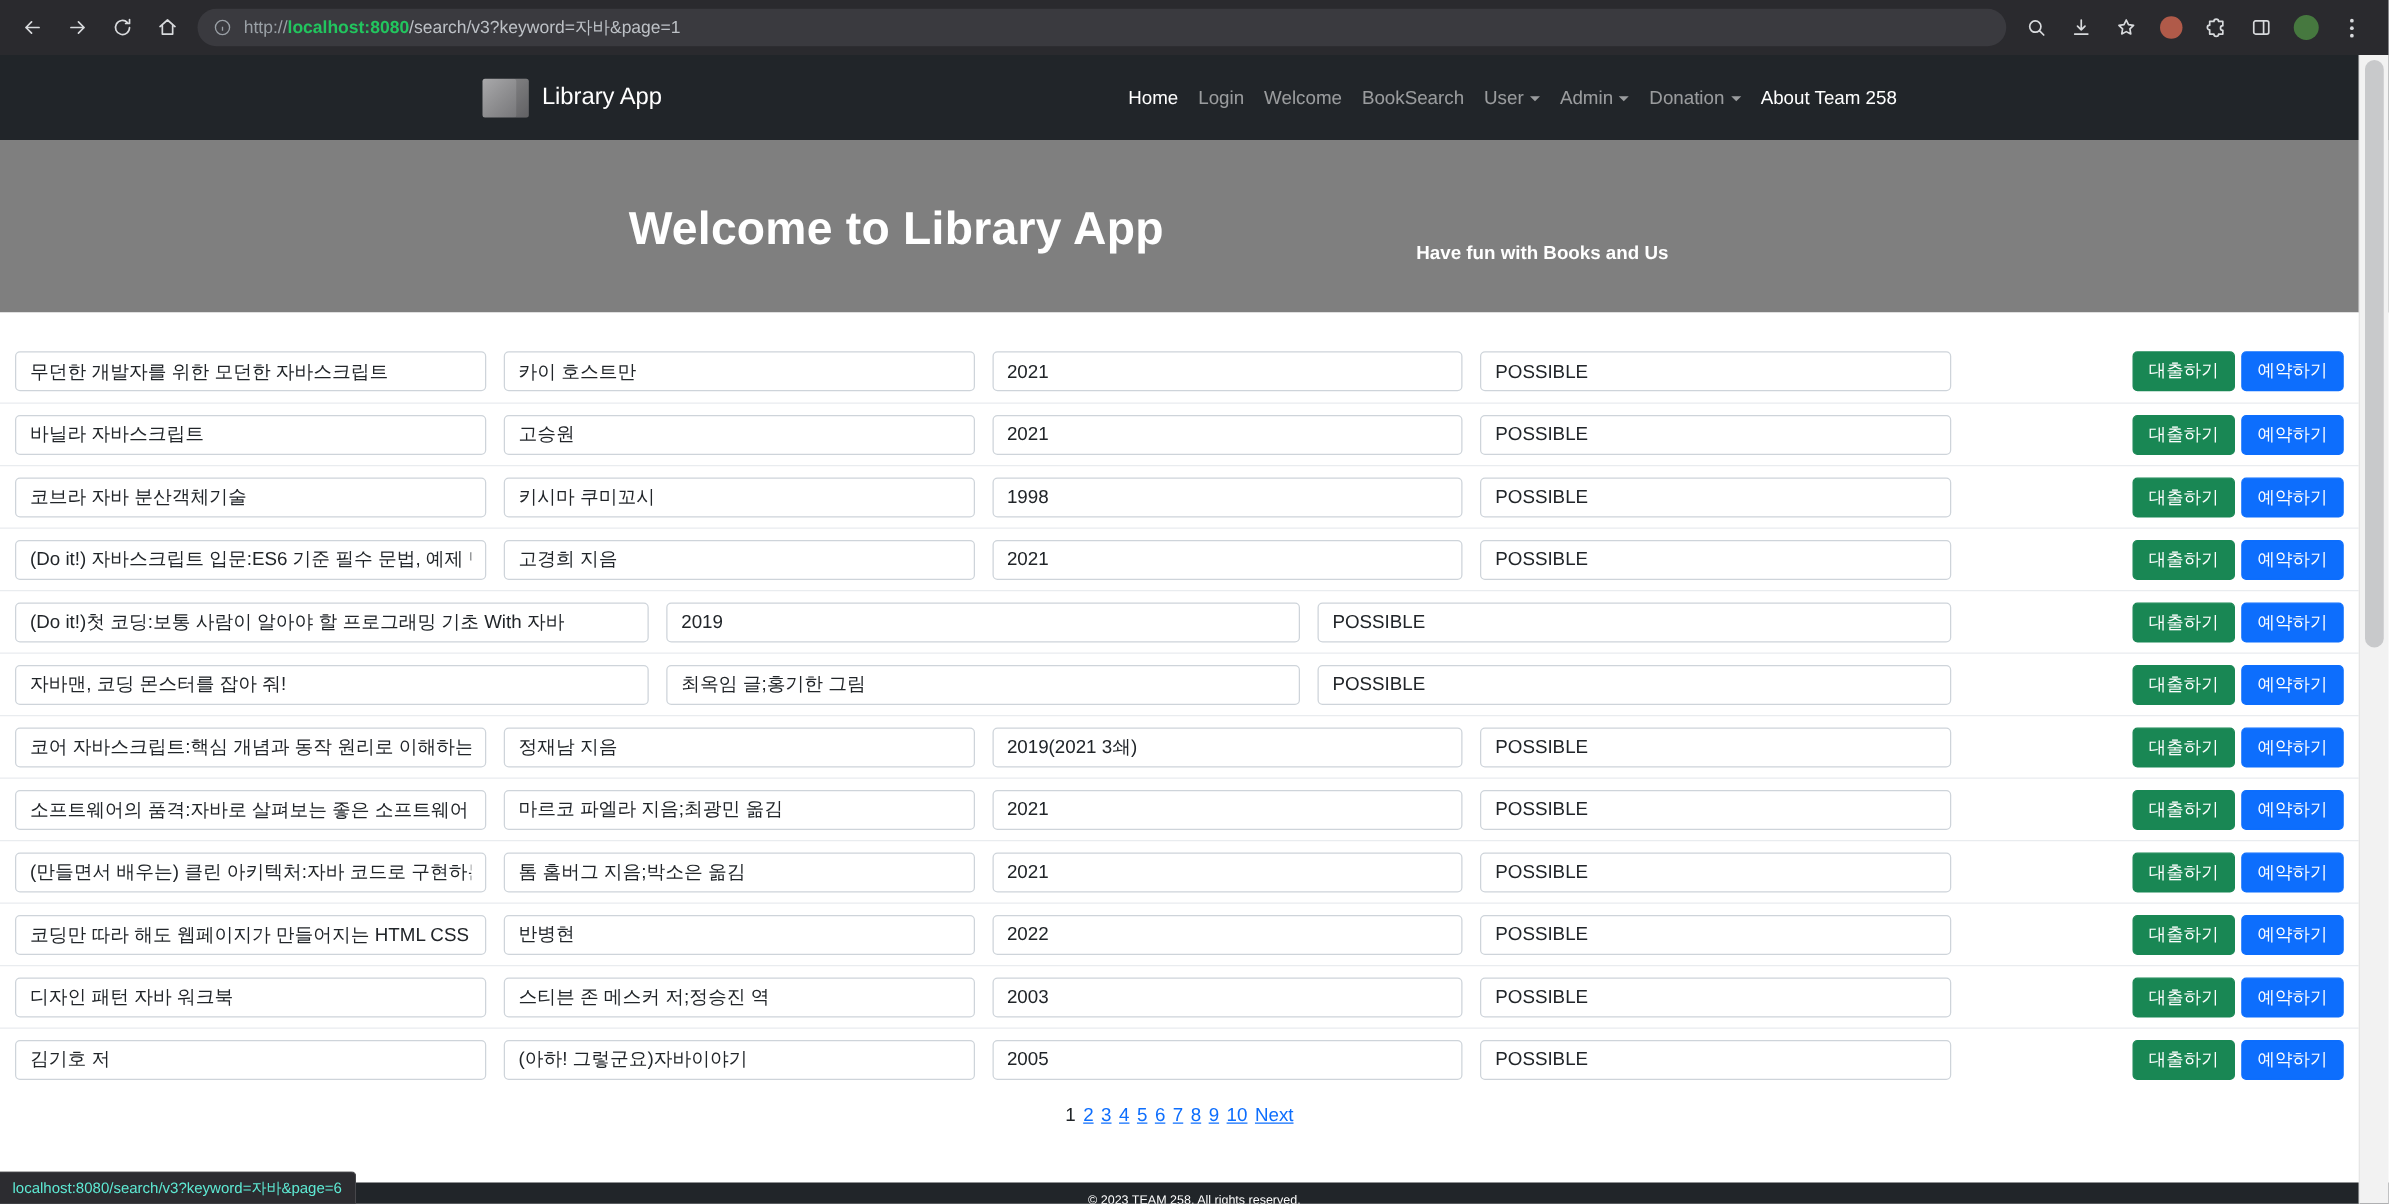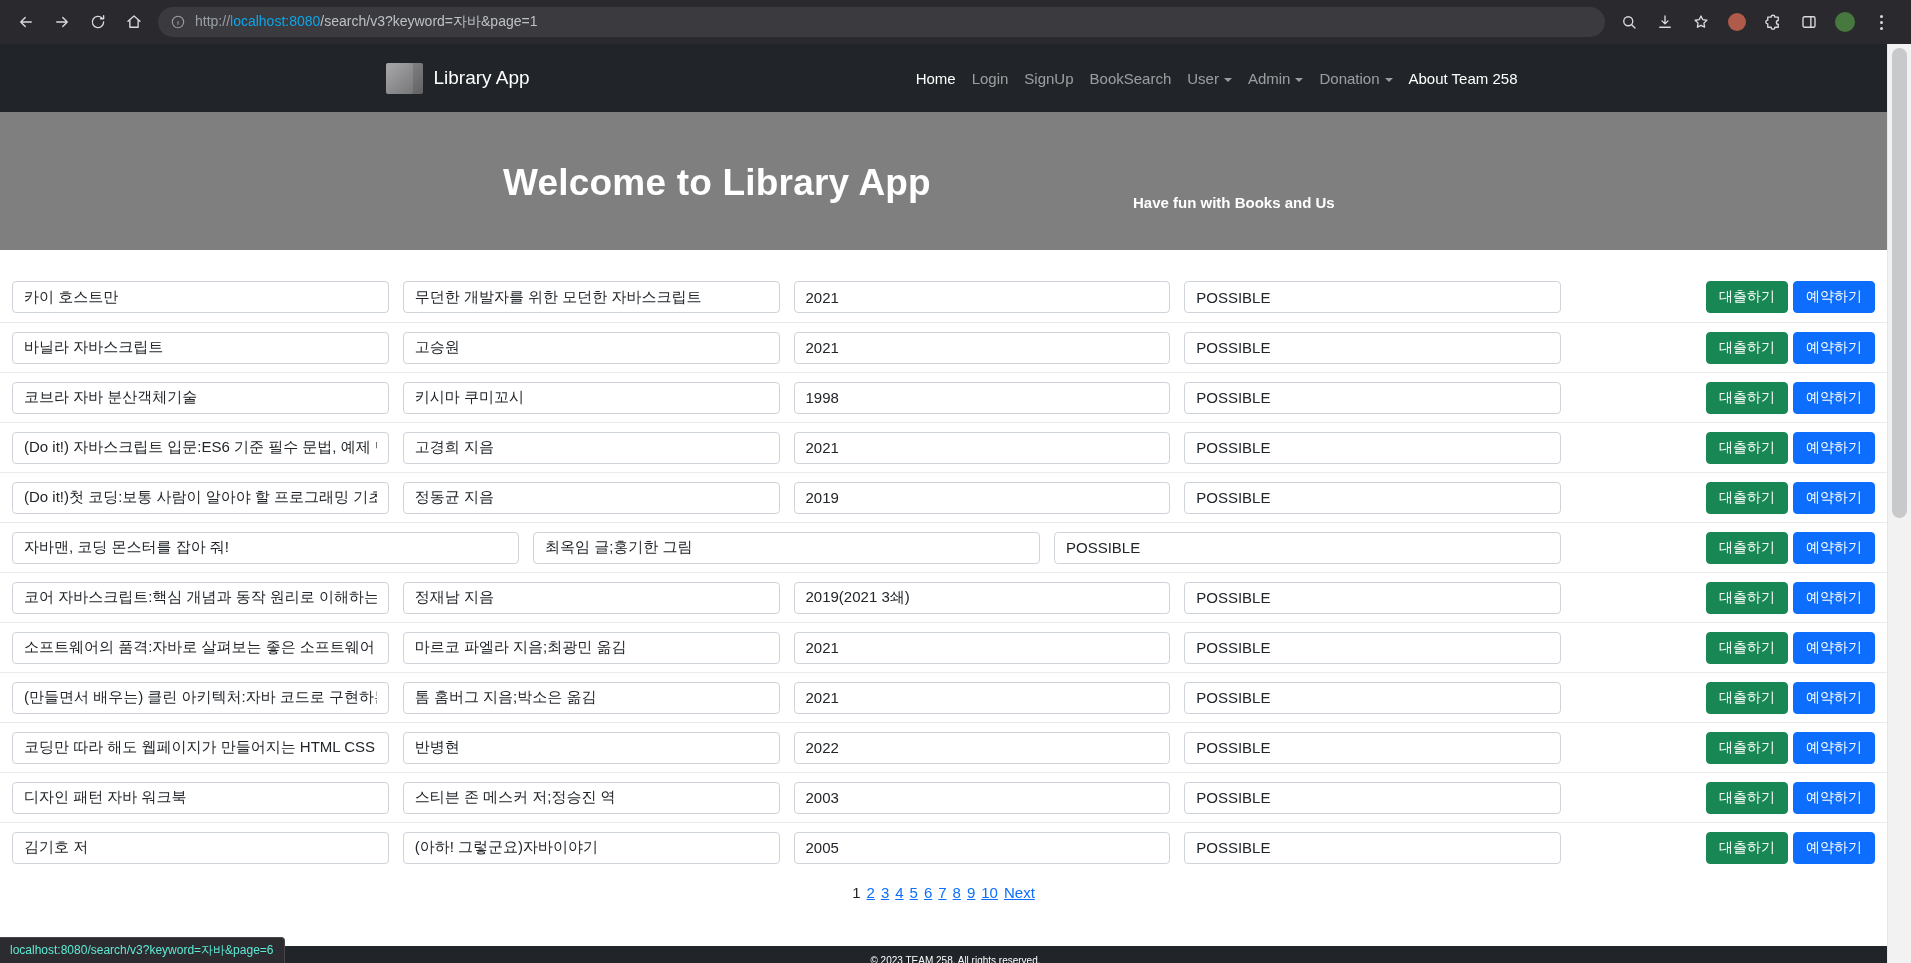--- a/index.html
+++ b/index.html
@@ -17,21 +17,21 @@
   }
   .chrome-btn svg { stroke:currentColor; fill:none; stroke-width:1.8; stroke-linecap:round; stroke-linejoin:round; }
   .omnibox {
     flex:1 1 auto; height:30px; background:#3a3a3f; border-radius:15px;
     display:flex; align-items:center; padding:0 12px; margin:0 8px 0 4px; min-width:0; cursor:text;
   }
   .omnibox .info-ic { color:#9aa0a6; display:flex; margin-right:9px; }
   .omnibox .info-ic svg { stroke:currentColor; fill:none; stroke-width:1.6; }
   .url { font-size:14px; white-space:nowrap; overflow:hidden; }
   .url .scheme { color:#9aa0a6; }
-  .url .host { color:#0ea5e9; }
+  .url .host { color:#22c55e;font-weight:bold; }
   .url .path { color:#bdc1c6; }
   .orb { width:18px; height:18px; border-radius:50%; background:#b05a49; }
   .avatar-circle { width:20px; height:20px; border-radius:50%; background:#46783f; }
   .kebab { display:flex; flex-direction:column; gap:3px; align-items:center; }
   .kebab i { width:3px; height:3px; border-radius:50%; background:#d8dadd; display:block; }
 
   
   .navbar {
     position:absolute; top:44px; left:0; width:1911px; height:68px; background:#212529; z-index:10;
   }
@@ -195,40 +195,40 @@
 
 <div class="navbar">
   <div class="navbar-inner">
     <div class="brand">
       <div class="brand-logo"></div>
       <span class="brand-text">Library App</span>
     </div>
     <div class="nav-menu">
       <a class="nav-link active">Home</a>
       <a class="nav-link">Login</a>
-      <a class="nav-link">SignUp</a>
+      <a class="nav-link">Welcome</a>
       <a class="nav-link">BookSearch</a>
       <a class="nav-link"><span>User</span><span class="caret"></span></a>
       <a class="nav-link"><span>Admin</span><span class="caret"></span></a>
       <a class="nav-link"><span>Donation</span><span class="caret"></span></a>
       <a class="nav-link active">About Team 258</a>
     </div>
   </div>
 </div>
 
 <div class="hero">
   <div class="hero-title">Welcome to Library App</div>
   <div class="hero-subtitle">Have fun with Books and Us</div>
 </div>
 
 <div class="results">
 
   <div class="book-row">
+    <input class="cell-input" readonly="" value="무던한 개발자를 위한 모던한 자바스크립트" style="">
     <input class="cell-input" readonly="" value="카이 호스트만" style="">
-    <input class="cell-input" readonly="" value="무던한 개발자를 위한 모던한 자바스크립트" style="">
     <input class="cell-input" readonly="" value="2021" style="">
     <input class="cell-input" readonly="" value="POSSIBLE" style="">
     <div class="actions">
       <button class="btn btn-borrow">대출하기</button>
       <button class="btn btn-reserve">예약하기</button>
     </div>
   </div>
 
   <div class="book-row">
     <input class="cell-input" readonly="" value="바닐라 자바스크립트" style="">
@@ -258,21 +258,20 @@
     <input class="cell-input" readonly="" value="2021" style="">
     <input class="cell-input" readonly="" value="POSSIBLE" style="">
     <div class="actions">
       <button class="btn btn-borrow">대출하기</button>
       <button class="btn btn-reserve">예약하기</button>
     </div>
   </div>
 
   <div class="book-row">
     <input class="cell-input" readonly="" value="(Do it!)첫 코딩:보통 사람이 알아야 할 프로그래밍 기초 With 자바" style="">
-    <input class="cell-input" readonly="" value="정동균 지음" style="">
     <input class="cell-input" readonly="" value="2019" style="">
     <input class="cell-input" readonly="" value="POSSIBLE" style="">
     <div class="actions">
       <button class="btn btn-borrow">대출하기</button>
       <button class="btn btn-reserve">예약하기</button>
     </div>
   </div>
 
   <div class="book-row">
     <input class="cell-input" readonly="" value="자바맨, 코딩 몬스터를 잡아 줘!" style="">

